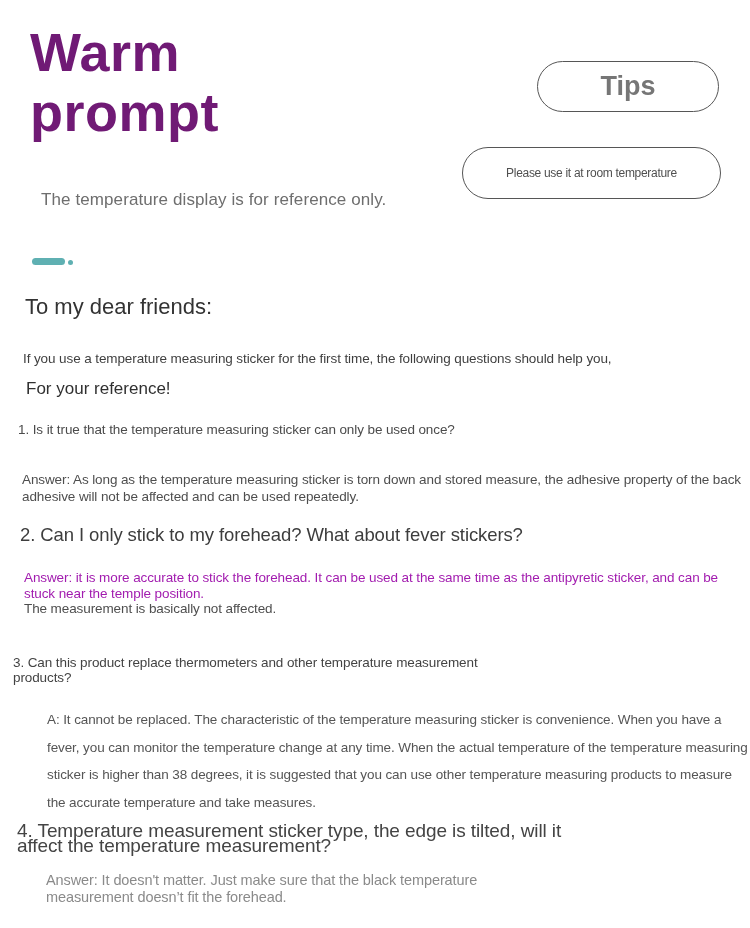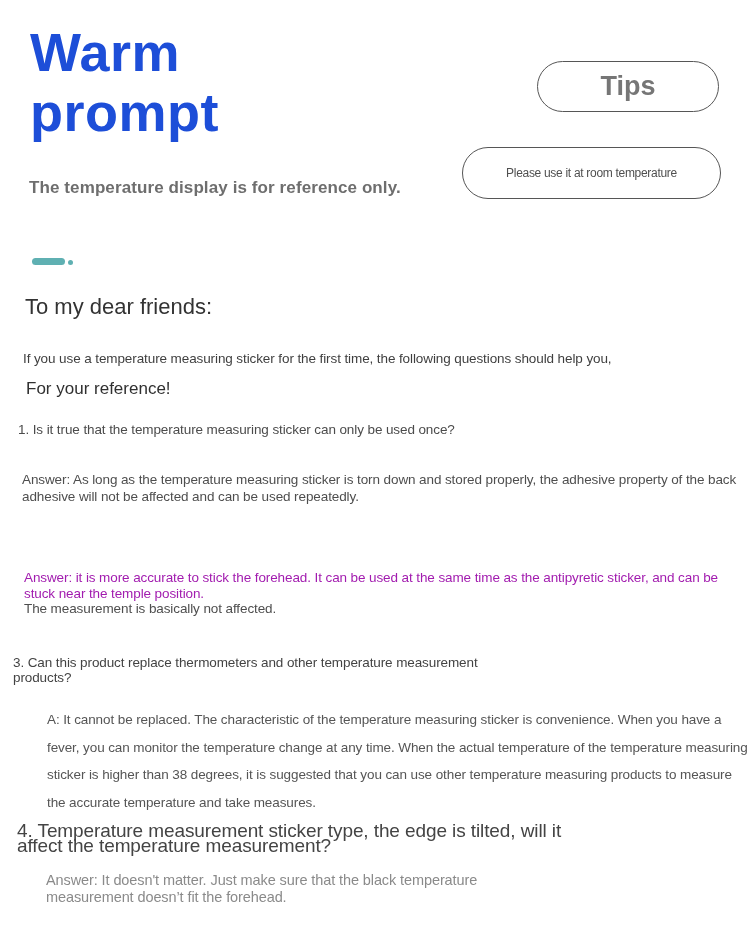--- a/index.html
+++ b/index.html
@@ -17,32 +17,31 @@
   }
   .page-title {
     position: absolute;
     left: 30px;
     top: 22px;
     width: 330px;
     margin: 0;
     font-size: 54px;
     line-height: 60px;
     font-weight: 700;
-    color: #1d4ed8;
+    color: #701a75;
     letter-spacing: 0.5px;
   }
   .page-subtitle {
     position: absolute;
     left: 29px;
     top: 178px;
-    margin: 0;
+    margin: 12px;
     font-size: 17px;
     color: #6e6e6e;
     letter-spacing: 0.1px;
-    font-weight: bold;
   }
   .pill {
     position: absolute;
     box-sizing: border-box;
     border: 1.5px solid #565656;
     border-radius: 27px;
     background: #ffffff;
     display: flex;
     align-items: center;
     justify-content: center;
@@ -213,22 +212,23 @@
   <span class="accent-dot"></span>
 
   <h2 class="greeting-heading">To my dear friends:</h2>
 
   <p class="intro-text">If you use a temperature measuring sticker for the first time, the following questions should help you,</p>
 
   <p class="reference-note">For your reference!</p>
 
   <p class="q q1">1. Is it true that the temperature measuring sticker can only be used once?</p>
 
-  <p class="a a1">Answer: As long as the temperature measuring sticker is torn down and stored properly, the adhesive property of the back adhesive will not be affected and can be used repeatedly.</p>
-
+  <p class="a a1">Answer: As long as the temperature measuring sticker is torn down and stored measure, the adhesive property of the back adhesive will not be affected and can be used repeatedly.</p>
+
+  <h3 class="q2">2. Can I only stick to my forehead? What about fever stickers?</h3>
 
   <p class="a a2">Answer: it is more accurate to stick the forehead. It can be used at the same time as the antipyretic sticker, and can be stuck near the temple position.</p>
 
   <p class="a a2-note">The measurement is basically not affected.</p>
 
   <p class="q q3">3. Can this product replace thermometers and other temperature measurement products?</p>
 
   <p class="a a3">A: It cannot be replaced. The characteristic of the temperature measuring sticker is convenience. When you have a fever, you can monitor the temperature change at any time. When the actual temperature of the temperature measuring sticker is higher than 38 degrees, it is suggested that you can use other temperature measuring products to measure the accurate temperature and take measures.</p>
 
   <p class="q q4">4. Temperature measurement sticker type, the edge is tilted, will it affect the temperature measurement?</p>

